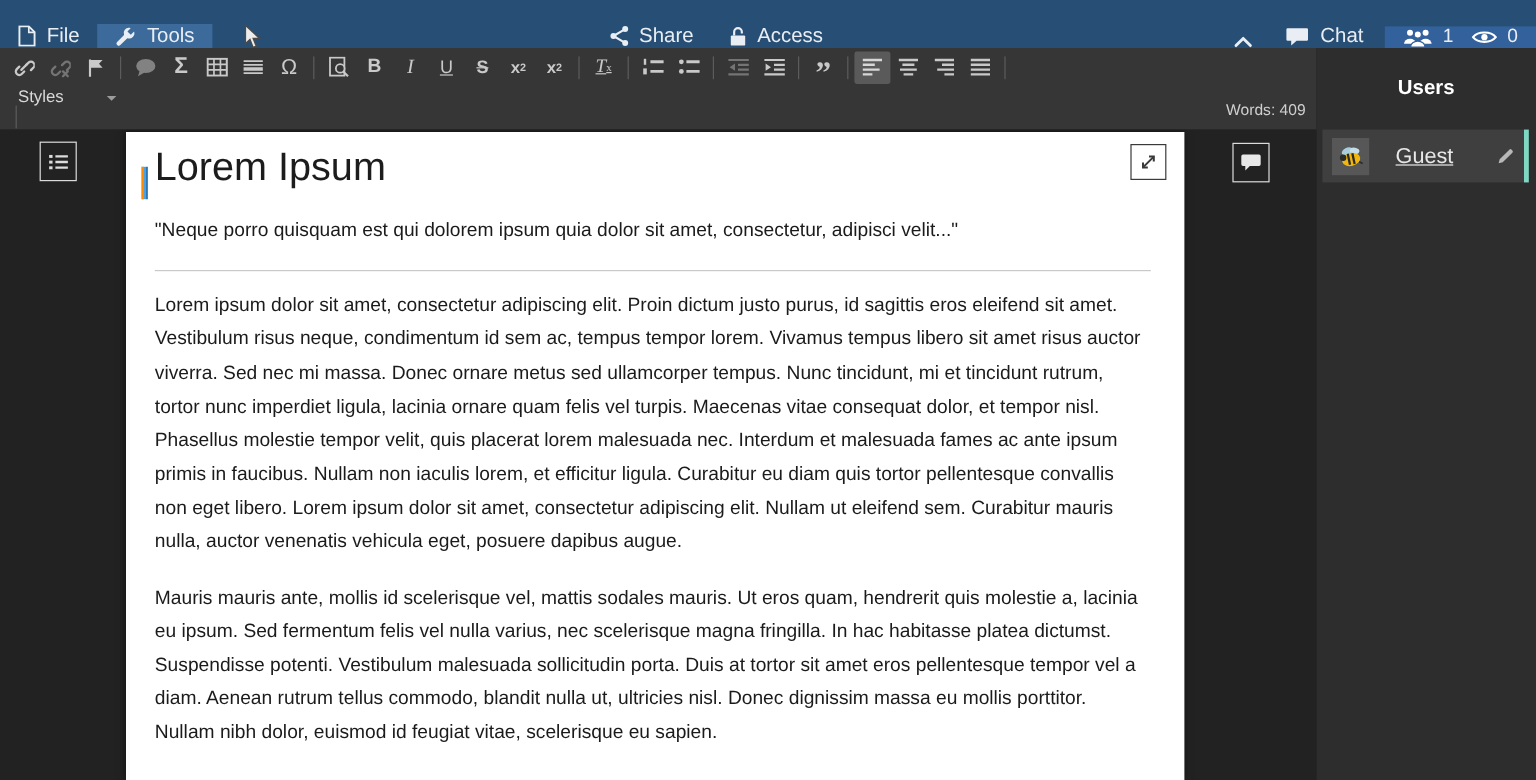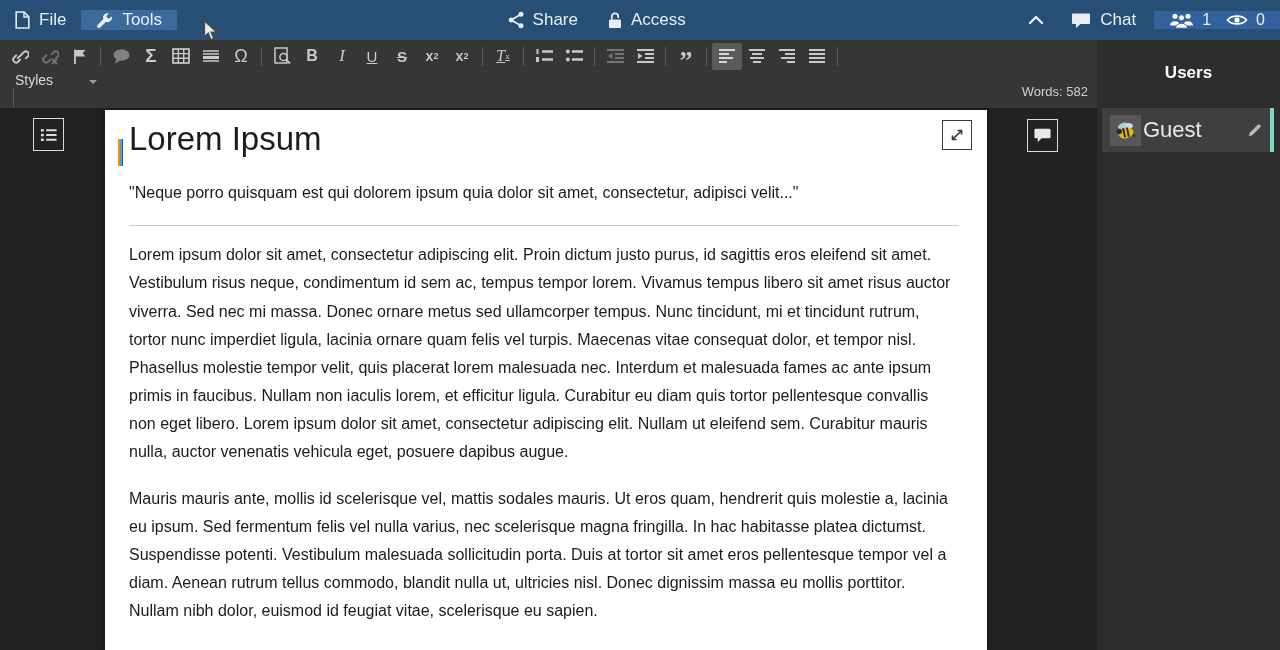--- a/index.html
+++ b/index.html
@@ -6,21 +6,21 @@
   html,body { margin:0; padding:0; }
   body {
     width:1280px; height:650px; overflow:hidden; position:relative;
     background:#222; font-family:"Liberation Sans", sans-serif;
     -webkit-font-smoothing:antialiased;
   }
 
   
   .topbar {
     position:absolute; top:0; left:0; width:1280px; height:40px;
-    background:#274e74; color:#e9eef4; display:flex; align-items:center;
+    background:#274e74; color:#e9eef4; display:flex; align-items:flex-end;
   }
   .menu-btn {
     display:flex; align-items:center; gap:9px; padding:0 15px;
     font-size:17px; cursor:default; white-space:nowrap;
   }
   .menu-btn.active { background:#3c6a9b; }
   .tb-spacer { flex:1; }
   .counts {
     display:flex; align-items:center; gap:9px; background:#33619b;
     padding:0 15px; font-size:16px;
@@ -73,21 +73,21 @@
   .sidebar {
     position:absolute; top:40px; right:0; width:183px; height:610px; background:#2d2d2d;
   }
   .sidebar-title { text-align:center; color:#fff; font-weight:bold; font-size:17px; padding-top:23px; }
   .user-row {
     position:absolute; top:68px; left:5px; width:172px; height:44px;
     background:#3f3f3f; border-right:4px solid #7fd8c3;
     display:flex; align-items:center; padding:0 8px;
   }
   .avatar { width:31px; height:31px; background:#575757; display:flex; align-items:center; justify-content:center; flex:none; }
-  .user-name { color:#e8e8e8; font-size:22px; flex:1; padding-left:2px; }
+  .user-name { color:#e8e8e8; font-size:18px; flex:1; padding-left:22px;text-decoration:underline; }
 
   
   .main { position:absolute; top:108px; left:0; width:1097px; height:542px; background:#222; overflow:hidden; }
   .side-btn {
     position:absolute; width:31px; height:33px; border:1px solid #dcdcdc;
     display:flex; align-items:center; justify-content:center; background:transparent;
   }
   .toc-btn { left:33px; top:10px; }
   .comment-side-btn { left:1027px; top:11px; }
 
@@ -391,21 +391,21 @@
     <div class="tb-sep"></div>
     <div class="color-btn">
       <span class="font-color-a">A</span>
       <span class="mini-caret"></span>
     </div>
     <div class="color-btn" style="margin-left:8px;">
       <span class="hl-a">A</span>
       <span class="mini-caret"></span>
     </div>
     <div class="tb-sep" style="margin-left:10px;"></div>
-    <div class="words">Words: 582</div>
+    <div class="words">Words: 409</div>
   </div>
 </div>
 
 <div class="sidebar">
   <div class="sidebar-title">Users</div>
   <div class="user-row">
     <div class="avatar">
       <svg width="23" height="23" viewBox="0 0 24 24">
         <ellipse cx="9" cy="7.5" rx="5" ry="3.2" fill="#a8cede" transform="rotate(-28 9 7.5)"></ellipse>
         <ellipse cx="15.5" cy="7" rx="4.2" ry="2.8" fill="#c4dde9" transform="rotate(12 15.5 7)"></ellipse>

